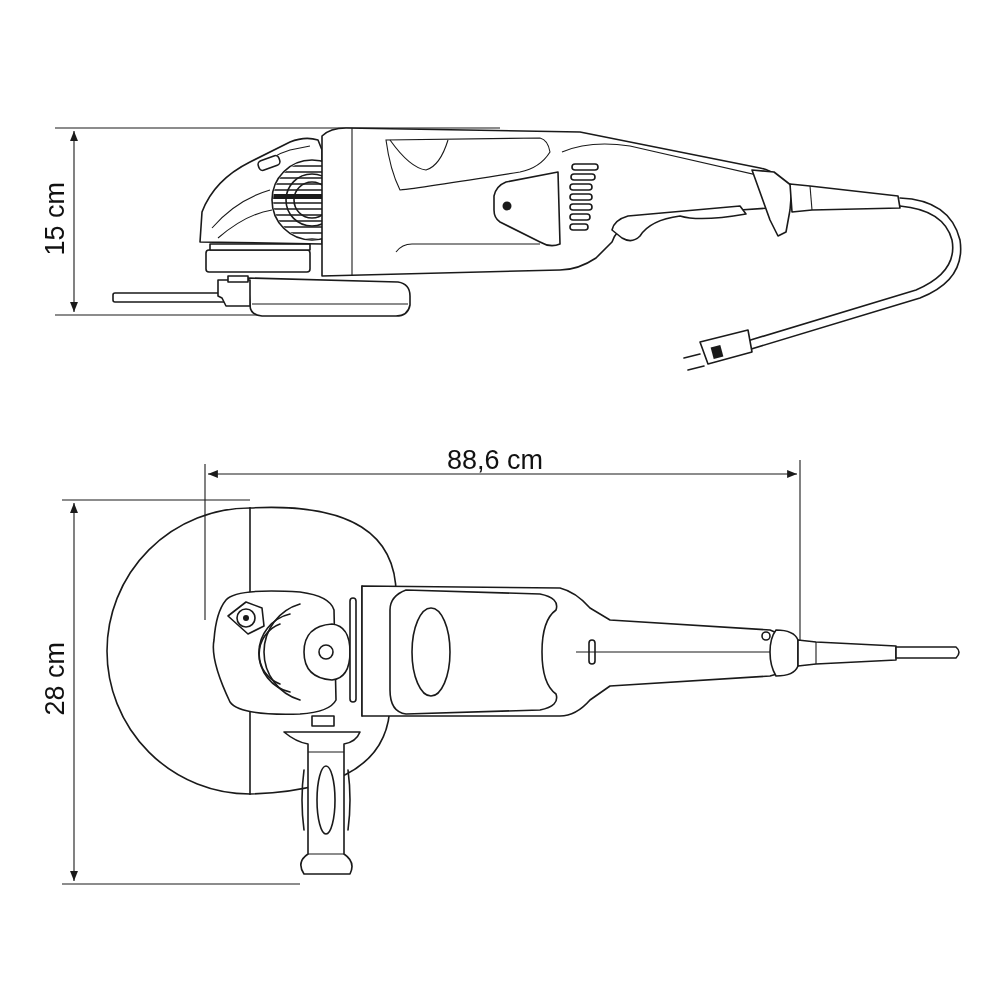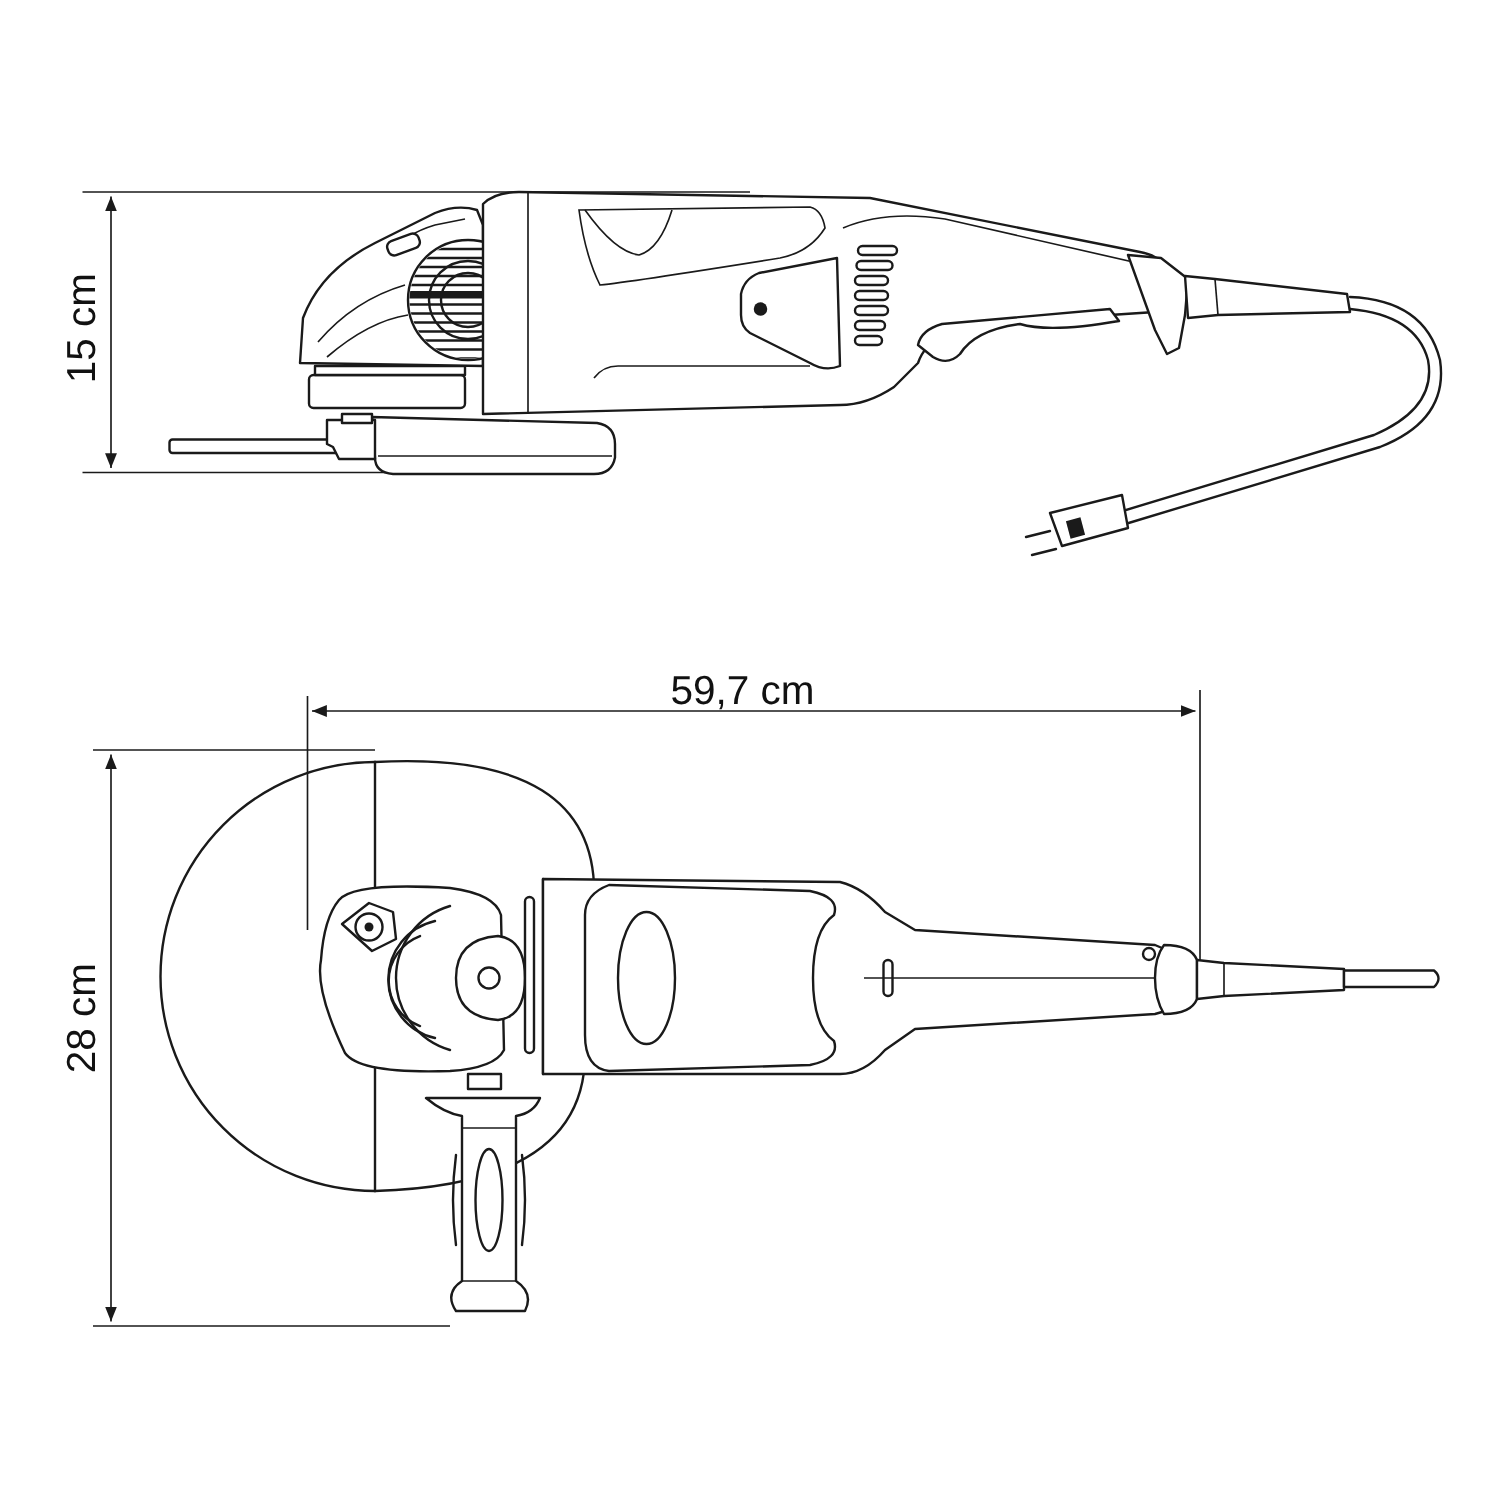--- a/index.html
+++ b/index.html
@@ -165,14 +165,14 @@
       <line class="thin" x1="308" y1="752" x2="344" y2="752"></line>
       <line class="thin" x1="308" y1="854" x2="344" y2="854"></line>
       <ellipse class="ln" cx="326" cy="800" rx="9" ry="34"></ellipse>
       <path class="ln" d="M304,770 Q300,800 304,830"></path>
       <path class="ln" d="M348,770 Q352,800 348,830"></path>
     </g>
   </g>
 </svg>
 
 <div class="lbl lbl-vert" style="left: 20px; top: 207px; width: 70px; text-align:center;">15 cm</div>
-<div class="lbl" style="left: 447px; top: 447px;">59,7 cm</div>
+<div class="lbl" style="left: 447px; top: 447px;">88,6 cm</div>
 <div class="lbl lbl-vert" style="left: 20px; top: 667px; width: 70px; text-align:center;">28 cm</div>
 
 </body></html>

